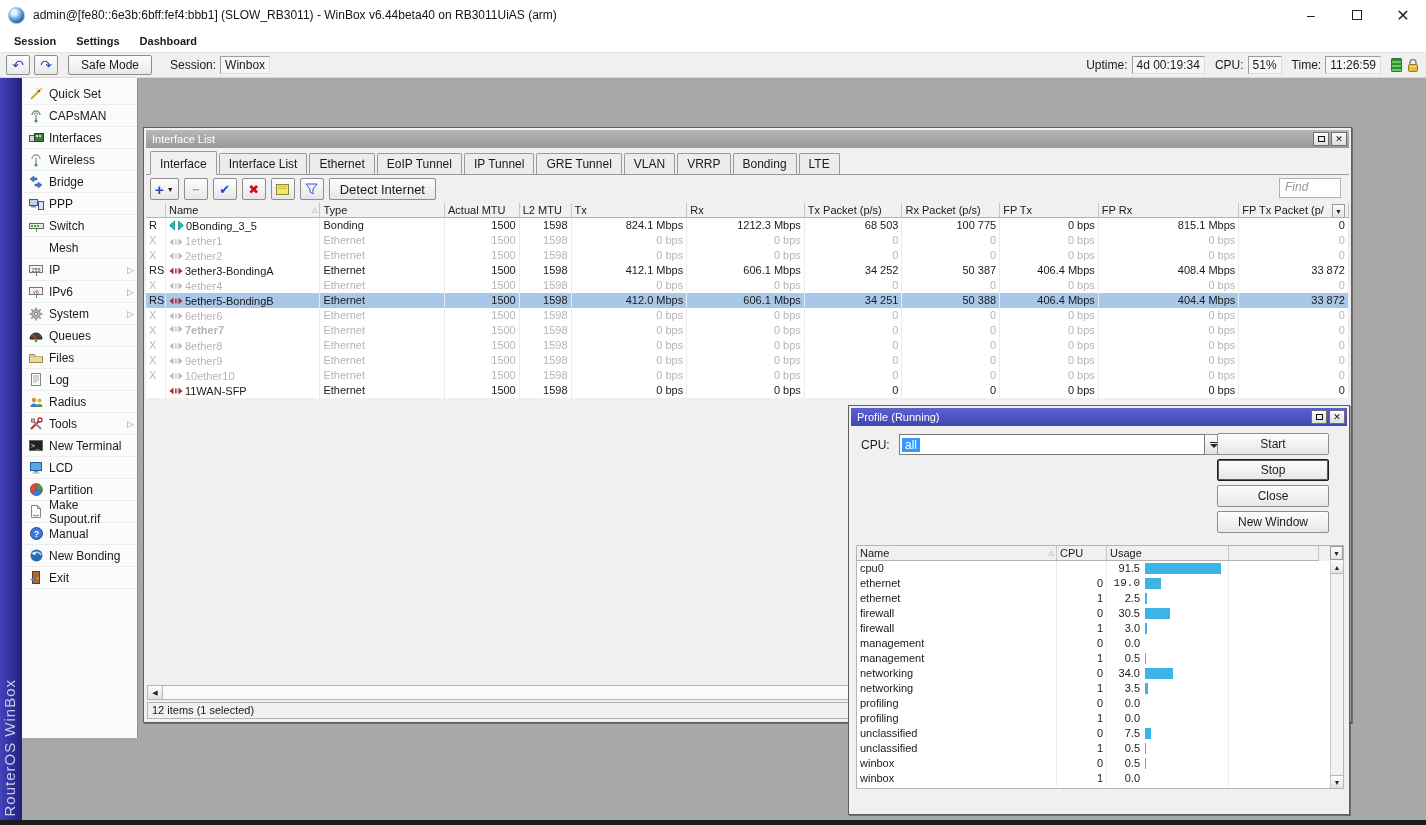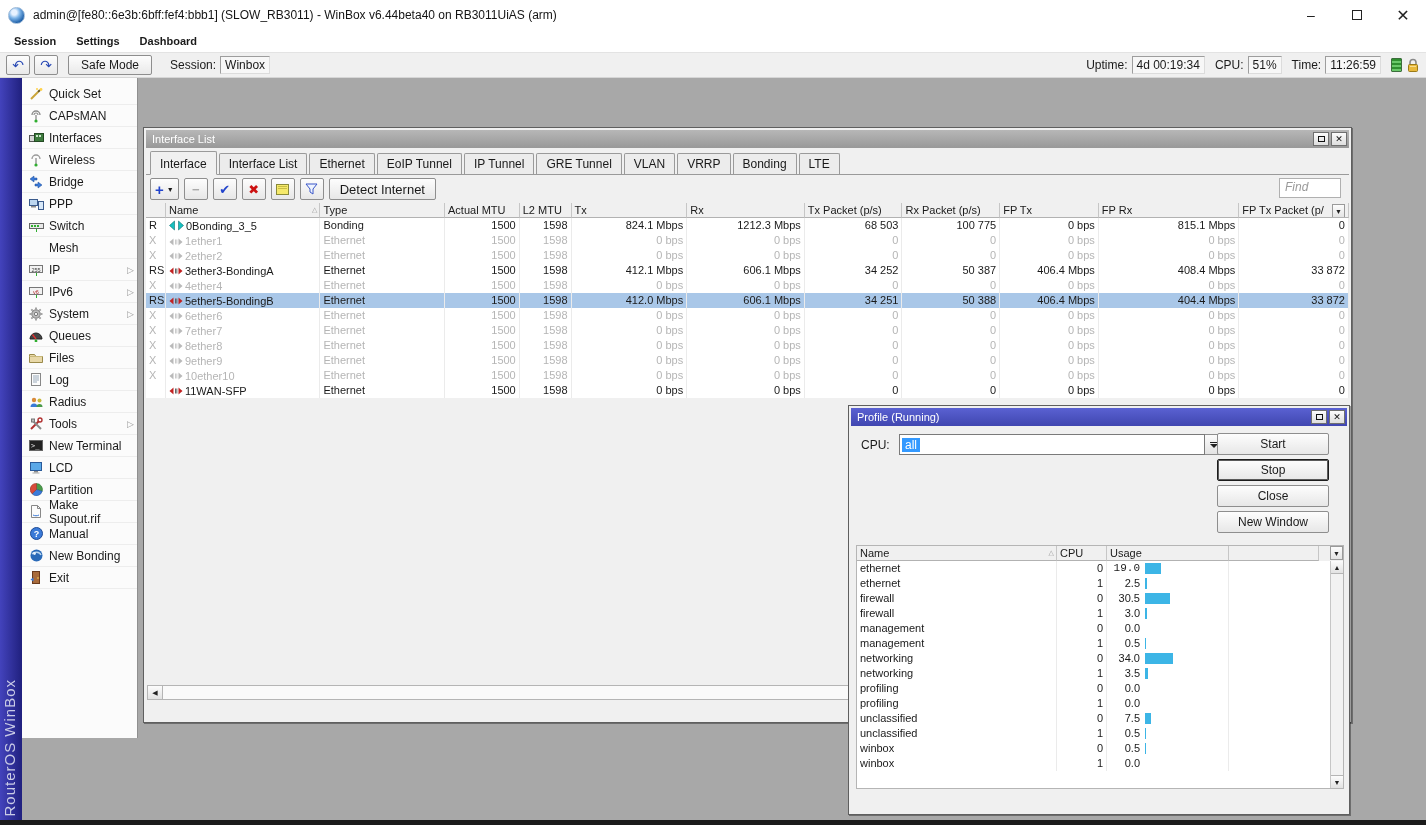--- a/index.html
+++ b/index.html
@@ -647,21 +647,21 @@
                 <div class="g-c num" style="width: 116px;">0 bps</div>
                 <div class="g-c num" style="width: 118px;">0 bps</div>
                 <div class="g-c num" style="width: 98px;">0</div>
                 <div class="g-c num" style="width: 98px;">0</div>
                 <div class="g-c num" style="width: 99px;">0 bps</div>
                 <div class="g-c num" style="width: 141px;">0 bps</div>
                 <div class="g-c num" style="width: 110px;">0</div>
               </div>
               <div class="g-row dis">
                 <div class="g-c " style="width: 20px;">X</div>
-                <div class="g-c " style="width: 155px; display: flex; align-items: center;">
+                <div class="g-c " style="width: 155px; display: flex; align-items: flex-start; font-weight: bold;">
                   <span style="margin-right: 2px;">
                     <svg width="14" height="10" viewBox="0 0 14 10">
                       <path d="M0.5 5 l4-3.5 v7 z" fill="#b9b9b9"></path>
                       <path d="M13.5 5 l-4-3.5 v7 z" fill="#b9b9b9"></path>
                       <rect x="6" y="2.5" width="0.9" height="5" fill="#c6c6c6"></rect>
                       <rect x="7.4" y="2.5" width="0.9" height="5" fill="#c6c6c6"></rect>
                     </svg>
                   </span>
                   <span>7ether7</span>
                 </div>
@@ -771,20 +771,21 @@
                 <div class="g-c num" style="width: 99px;">0 bps</div>
                 <div class="g-c num" style="width: 141px;">0 bps</div>
                 <div class="g-c num" style="width: 110px;">0</div>
               </div>
             </div>
         </div>
         <div class="hscroll">
           <div class="hs-arrow">◀</div>
           <div class="hs-thumb"></div>
         </div>
+        <div class="statusbar">12 items (1 selected)</div>
       </div>
 
       <div class="cwin" style="left:710px; top:327px; width:502px; height:410px;">
         <div class="cw-title active">
           <span>Profile (Running)</span>
           <div class="cw-btns">
             <div class="cw-btn">
                 <span class="sq"></span>
               </div>
             <div class="cw-btn">✕</div>
@@ -818,20 +819,29 @@
               <div class="g-hc" style="width: 122px; display: flex;">
                 <span style="flex: 1 1 0%;">Usage</span>
               </div>
               <div class="g-hc" style="width: 90px; display: flex;">
                 <span style="flex: 1 1 0%;"></span>
               </div>
               <span class="hdr-dd" style="margin-left: auto;">▼</span>
             </div>
           <div class="p-body">
               <div class="g-row">
+                <div class="g-c" style="width: 200px;">cpu0</div>
+                <div class="g-c num" style="width: 50px;"></div>
+                <div class="g-c num" style="width: 36px; border-right: none;">91.5</div>
+                <div class="g-c" style="width: 86px; padding: 1px 0px 0px 2px;">
+                  <div class="usage-bar" style="width: 76px;"></div>
+                </div>
+                <div class="g-c" style="width: 103px;"></div>
+              </div>
+              <div class="g-row">
                 <div class="g-c" style="width: 200px;">ethernet</div>
                 <div class="g-c num" style="width: 50px;">0</div>
                 <div class="g-c num" style="width: 36px; border-right: none; font-family: Liberation Mono, monospace;">19.0</div>
                 <div class="g-c" style="width: 86px; padding: 1px 0px 0px 2px;">
                   <div class="usage-bar" style="width: 16px;"></div>
                 </div>
                 <div class="g-c" style="width: 103px;"></div>
               </div>
               <div class="g-row">
                 <div class="g-c" style="width: 200px;">ethernet</div>

